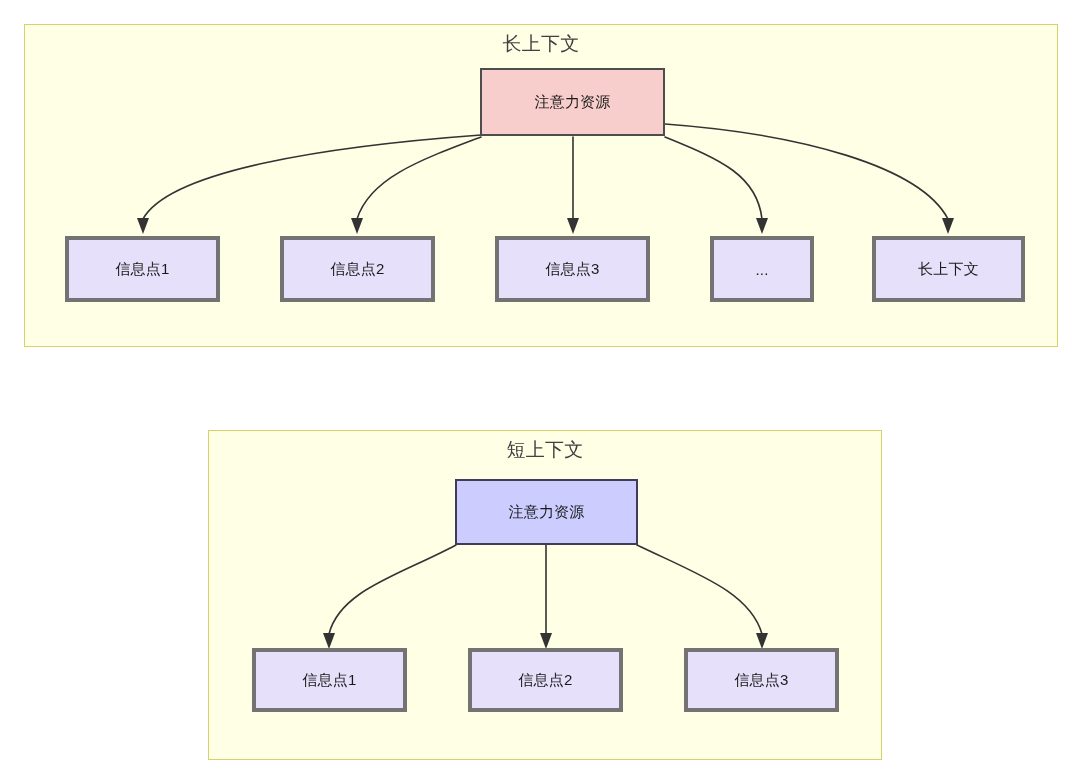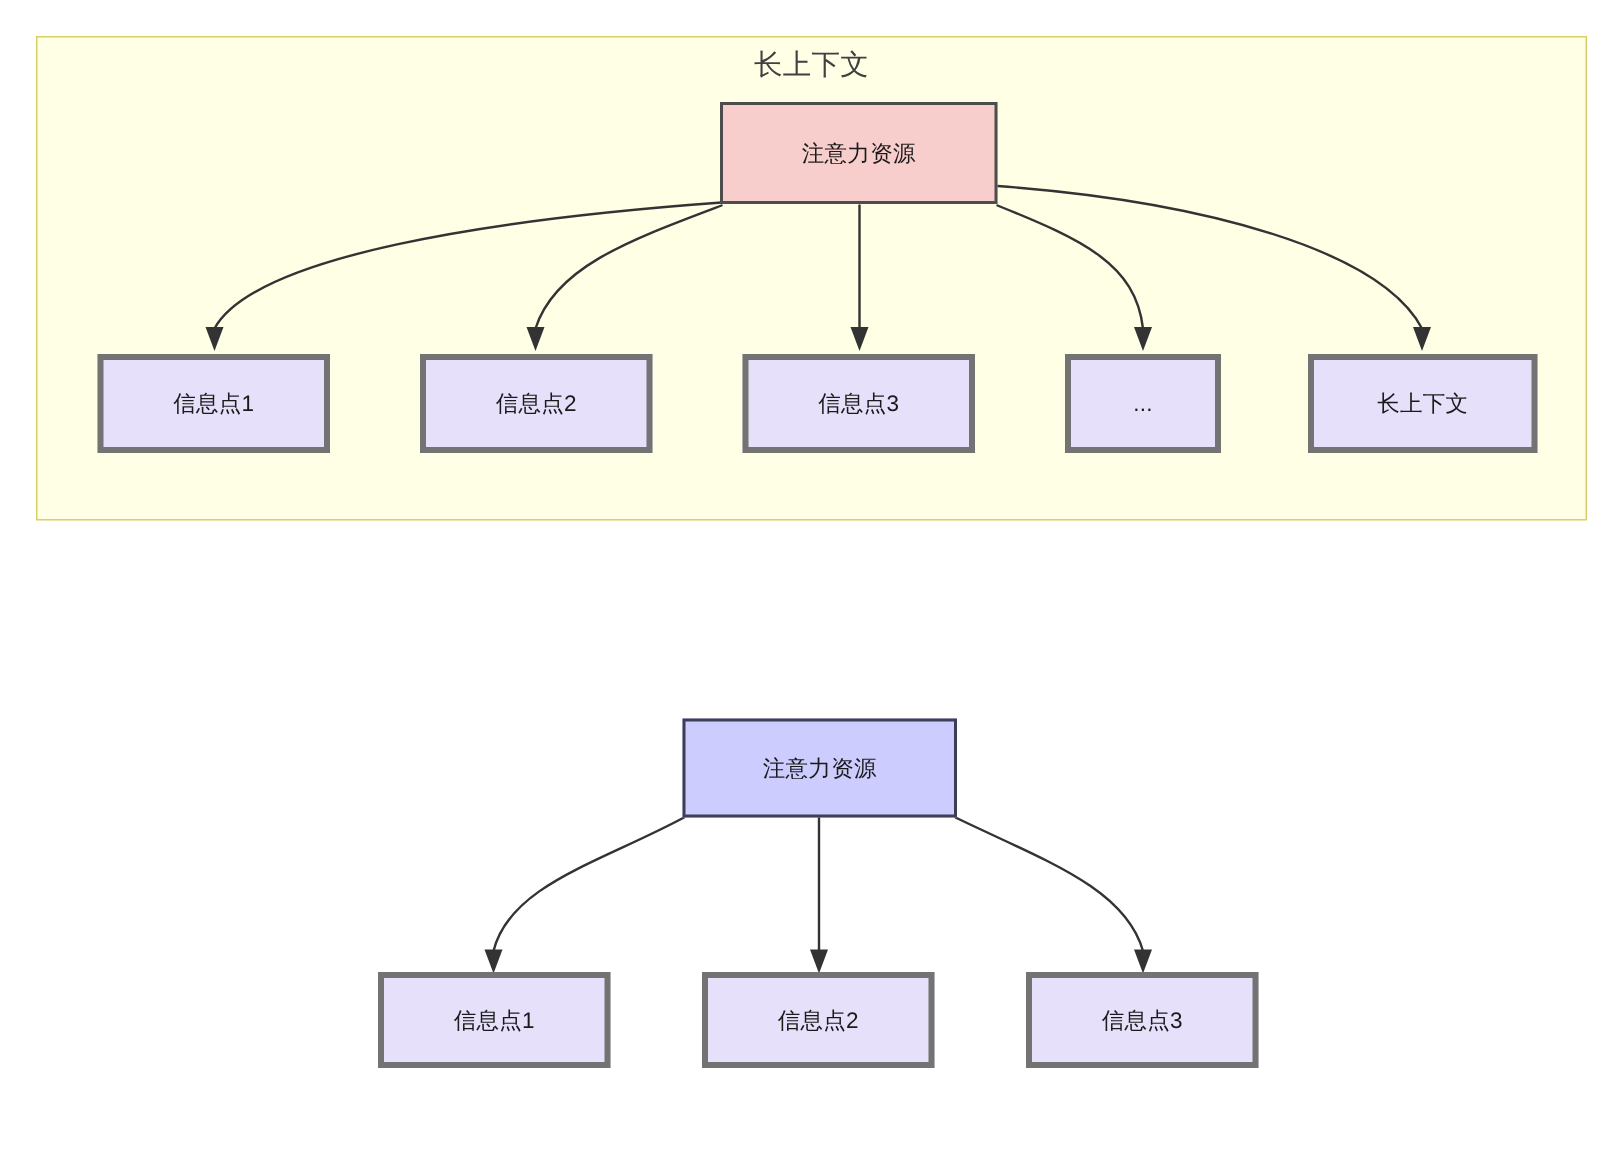--- a/index.html
+++ b/index.html
@@ -122,20 +122,23 @@
   </div>
 
   <div class="node node-leaf" style="left:710px; top:236px; width:104px; height:66px;">
     <span>...</span>
   </div>
 
   <div class="node node-leaf" style="left:872px; top:236px; width:153px; height:66px;">
     <span>长上下文</span>
   </div>
 
+  <div class="container-box" style="left:208px; top:430px; width:674px; height:330px;">
+    <div class="container-title">短上下文</div>
+  </div>
 
   <svg class="edge-layer" viewBox="0 0 1080 774">
     <path class="edge-path" d="M 456,545 C 400,575 340,590 329,634"></path>
     <polygon class="arrow-head" points="329,649 323,633 335,633"></polygon>
     <path class="edge-path" d="M 546,545 L 546,634"></path>
     <polygon class="arrow-head" points="546,649 540,633 552,633"></polygon>
     <path class="edge-path" d="M 637,545 C 697,574 750,592 762,634"></path>
     <polygon class="arrow-head" points="762,649 756,633 768,633"></polygon>
   </svg>
 

